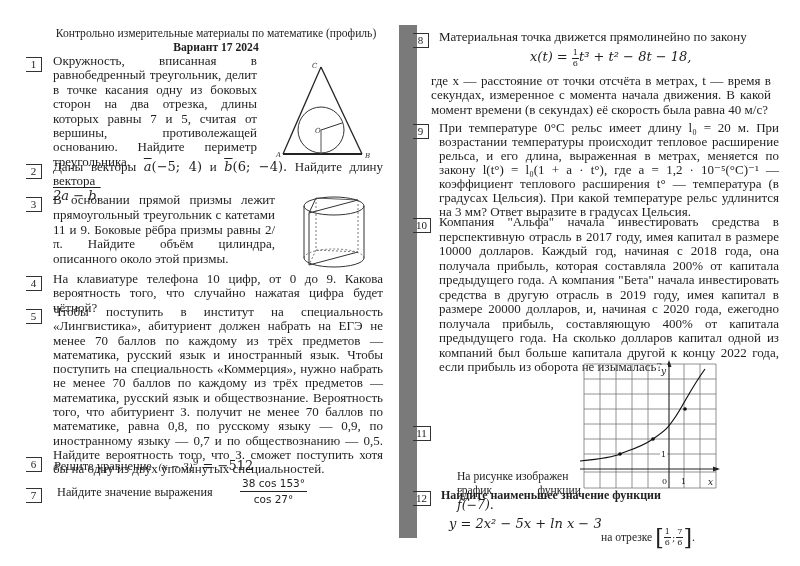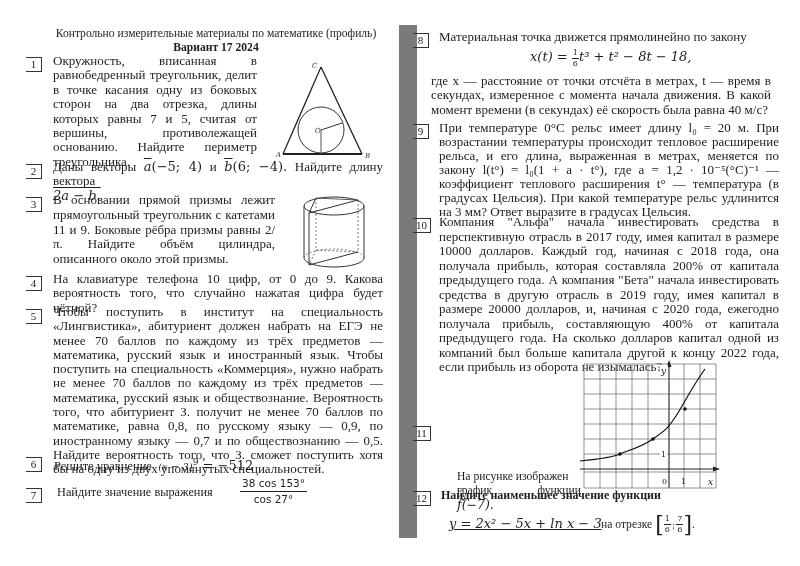--- a/index.html
+++ b/index.html
@@ -152,22 +152,22 @@
   <text x="81" y="14" font-size="9" font-style="italic" font-family="DejaVu Serif, serif" fill="#222">y</text>
   <rect x="80" y="88" width="7" height="11" fill="#fff"></rect>
   <text x="81" y="97" font-size="8" font-family="DejaVu Serif, serif" fill="#222">1</text>
   <text x="82" y="124" font-size="8" font-family="DejaVu Serif, serif" fill="#222">0</text>
   <text x="101" y="124" font-size="8" font-family="DejaVu Serif, serif" fill="#222">1</text>
   <text x="128" y="125" font-size="9" font-style="italic" font-family="DejaVu Serif, serif" fill="#222">x</text>
 </svg>
 
 <div class="numbox wide" style="left:413px;top:491px;">12</div>
 <div class="txt" style="left:441px;top:488px;width:300px;font-weight:bold;font-size:12px;">Найдите наименьшее значение функции</div>
-<div class="abs math" style="left:433px;top:516px;font-size:13px;text-decoration:underline;">y = 2x² − 5x + ln x − 3</div>
-<div class="abs" style="left:585px;top:512px;font-size:11.6px;display:flex;align-items:center;">
+<div class="abs math" style="left:433px;top:516px;font-size:13px;">y = 2x² − 5x + ln x − 3</div>
+<div class="abs" style="left:585px;top:525px;font-size:11.6px;display:flex;align-items:center;">
   <span>на отрезке</span>
   <span class="mathn" style="font-size:22px;font-weight:lighter;margin-left:3px;">[</span>
   <span class="frac mathn" style="font-size:8px;">
       <span class="n" style="padding:0 1px 1px;">1</span>
       <span class="d" style="padding-top:1px;">6</span>
     </span>
   <span class="mathn" style="font-size:10px;margin:0 1px;">;</span>
   <span class="frac mathn" style="font-size:8px;">
       <span class="n" style="padding:0 1px 1px;">7</span>
       <span class="d" style="padding-top:1px;">6</span>

